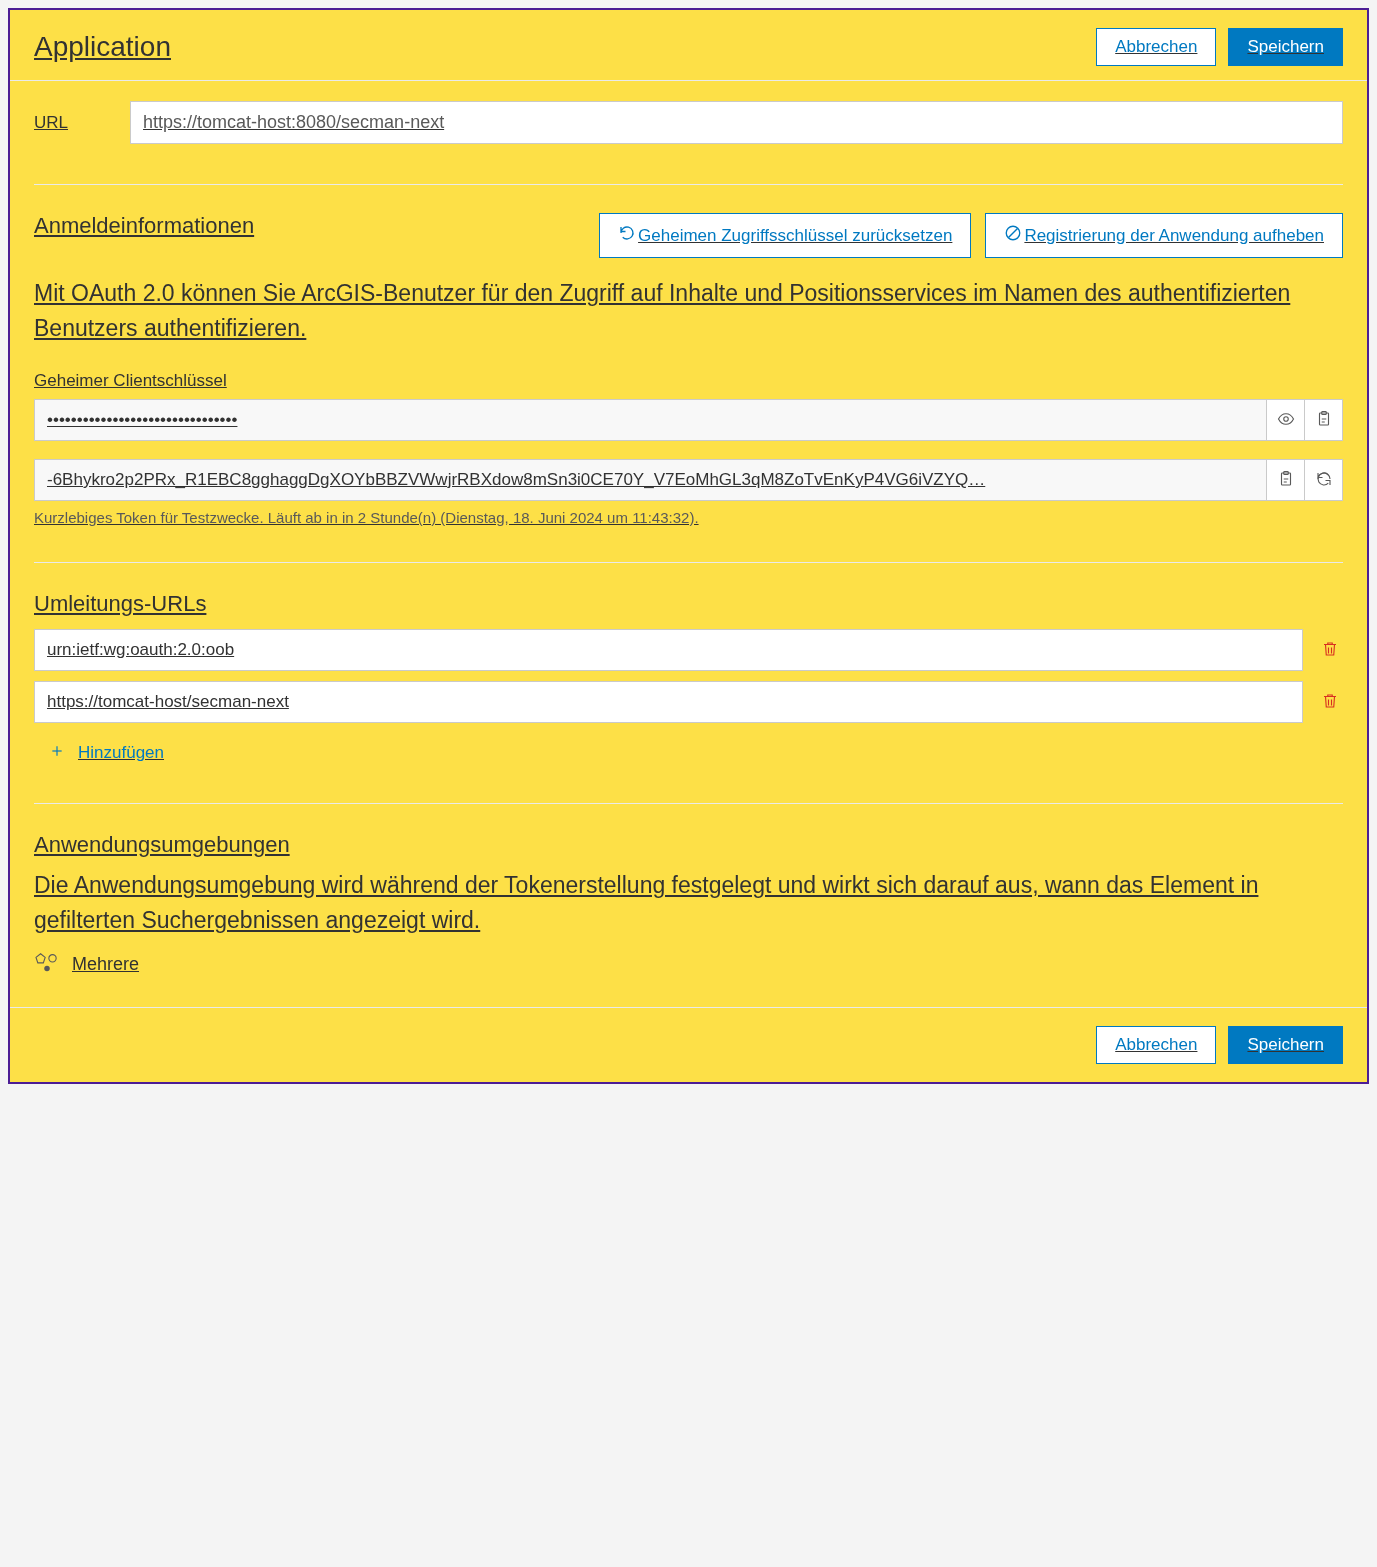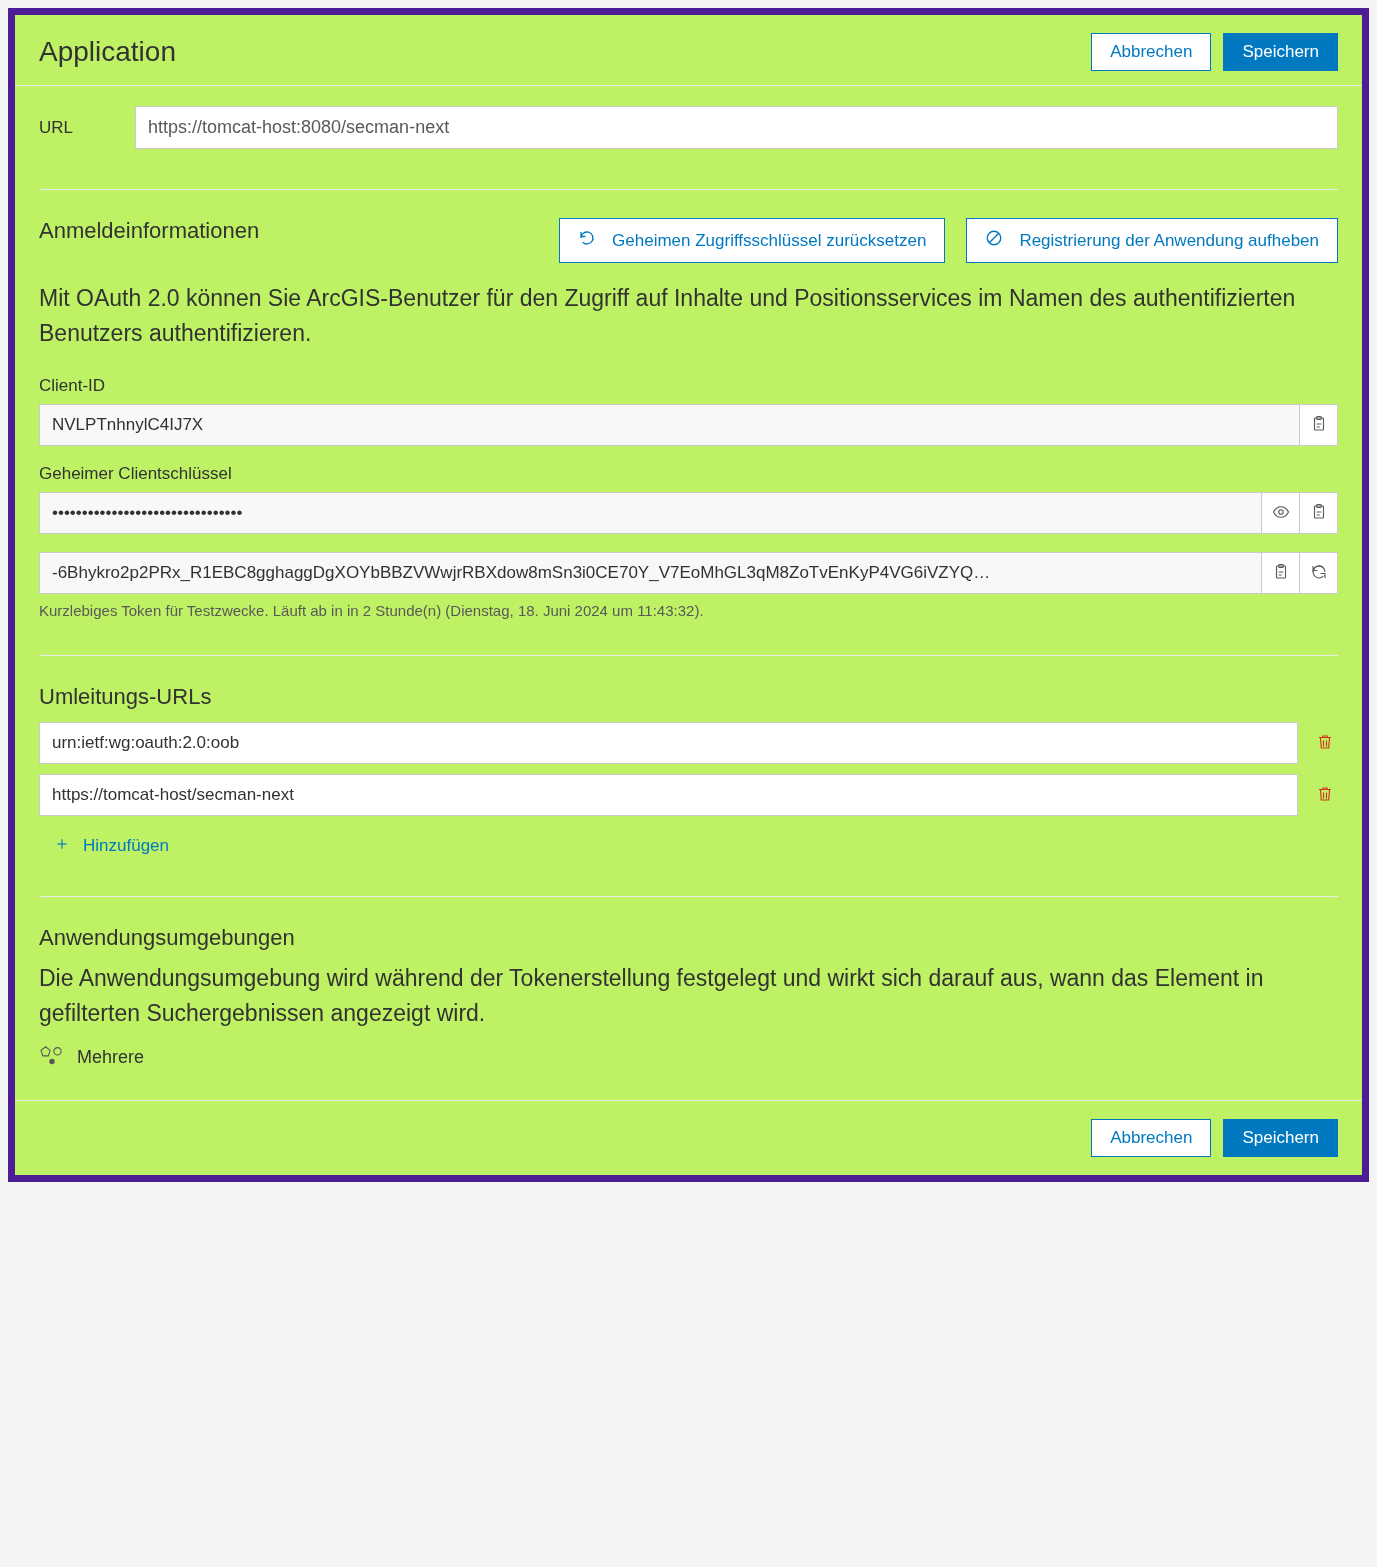--- a/index.html
+++ b/index.html
@@ -4,24 +4,25 @@
 <style>
   * { box-sizing: border-box; margin: 0; padding: 0; }
   body {
     background: #f4f4f4;
     font-family: "Avenir Next", "Helvetica Neue", Arial, sans-serif;
     color: #323232;
     font-size: 16px;
     padding: 8px;
   }
   .card {
-    background: #bef264;
-    border: 7px solid #4c1d95;
+    background: #fde047;
+    border: 2px solid #4c1d95;
     max-width: 1377px;
     margin: 0 auto;
+    text-decoration: underline;
   }
   .card-header {
     display: flex;
     justify-content: space-between;
     align-items: center;
     padding: 18px 24px 14px 24px;
     border-bottom: 1px solid #eaeaea;
   }
   .card-header h1 {
     font-size: 28px;
@@ -66,29 +67,28 @@
     align-items: flex-start;
     flex-wrap: wrap;
     gap: 12px;
     margin-bottom: 18px;
   }
   .section-title { font-size: 22px; font-weight: 400; }
   .section-actions { display: flex; gap: 14px; }
   .sec-btn {
     display: flex;
     align-items: center;
-    gap: 16px;
+    gap: 2px;
     border: 1px solid #0079c1;
     color: #0079c1;
     background: #fff;
     padding: 10px 18px;
     font-size: 17px;
     cursor: pointer;
     font-family: inherit;
-    margin-left: 7px;
   }
   .sec-btn svg { width: 18px; height: 18px; stroke: #0079c1; fill: none; stroke-width: 1.8; }
   .desc { font-size: 23px; color: #323232; line-height: 1.5; margin-bottom: 26px; }
   .field { margin-bottom: 18px; }
   .field-label { font-size: 17px; color: #323232; margin-bottom: 8px; display: block; }
   .field-row { display: flex; align-items: stretch; }
   .field-input {
     flex: 1;
     font-size: 17px;
     padding: 10px 12px;
@@ -193,35 +193,20 @@
                 <circle cx="12" cy="12" r="9"></circle>
                 <line x1="6" y1="18" x2="18" y2="6"></line>
               </svg>
           </span>
           <span>Registrierung der Anwendung aufheben</span>
         </button>
       </div>
     </div>
     <p class="desc">Mit OAuth 2.0 können Sie ArcGIS-Benutzer für den Zugriff auf Inhalte und Positionsservices im Namen des authentifizierten Benutzers authentifizieren.</p>
 
-    <div class="field">
-      <label class="field-label">Client-ID</label>
-      <div class="field-row">
-        <input class="field-input" type="text" readonly="" value="NVLPTnhnylC4IJ7X" style="">
-        <button class="icon-btn">
-          <span>
-            <svg viewBox="0 0 24 24">
-                <rect x="6" y="4" width="12" height="16" rx="1"></rect>
-                <rect x="9" y="2" width="6" height="4" rx="1"></rect>
-                <path d="M9 12h6M9 16h4"></path>
-              </svg>
-          </span>
-        </button>
-      </div>
-    </div>
 
     <div class="field">
       <label class="field-label">Geheimer Clientschlüssel</label>
       <div class="field-row">
         <input class="field-input" type="text" readonly="" value="••••••••••••••••••••••••••••••••" style="">
         <button class="icon-btn">
           <span>
             <svg viewBox="0 0 24 24">
                 <path d="M2 12s3.5-7 10-7 10 7 10 7-3.5 7-10 7S2 12 2 12z"></path>
                 <circle cx="12" cy="12" r="3"></circle>

